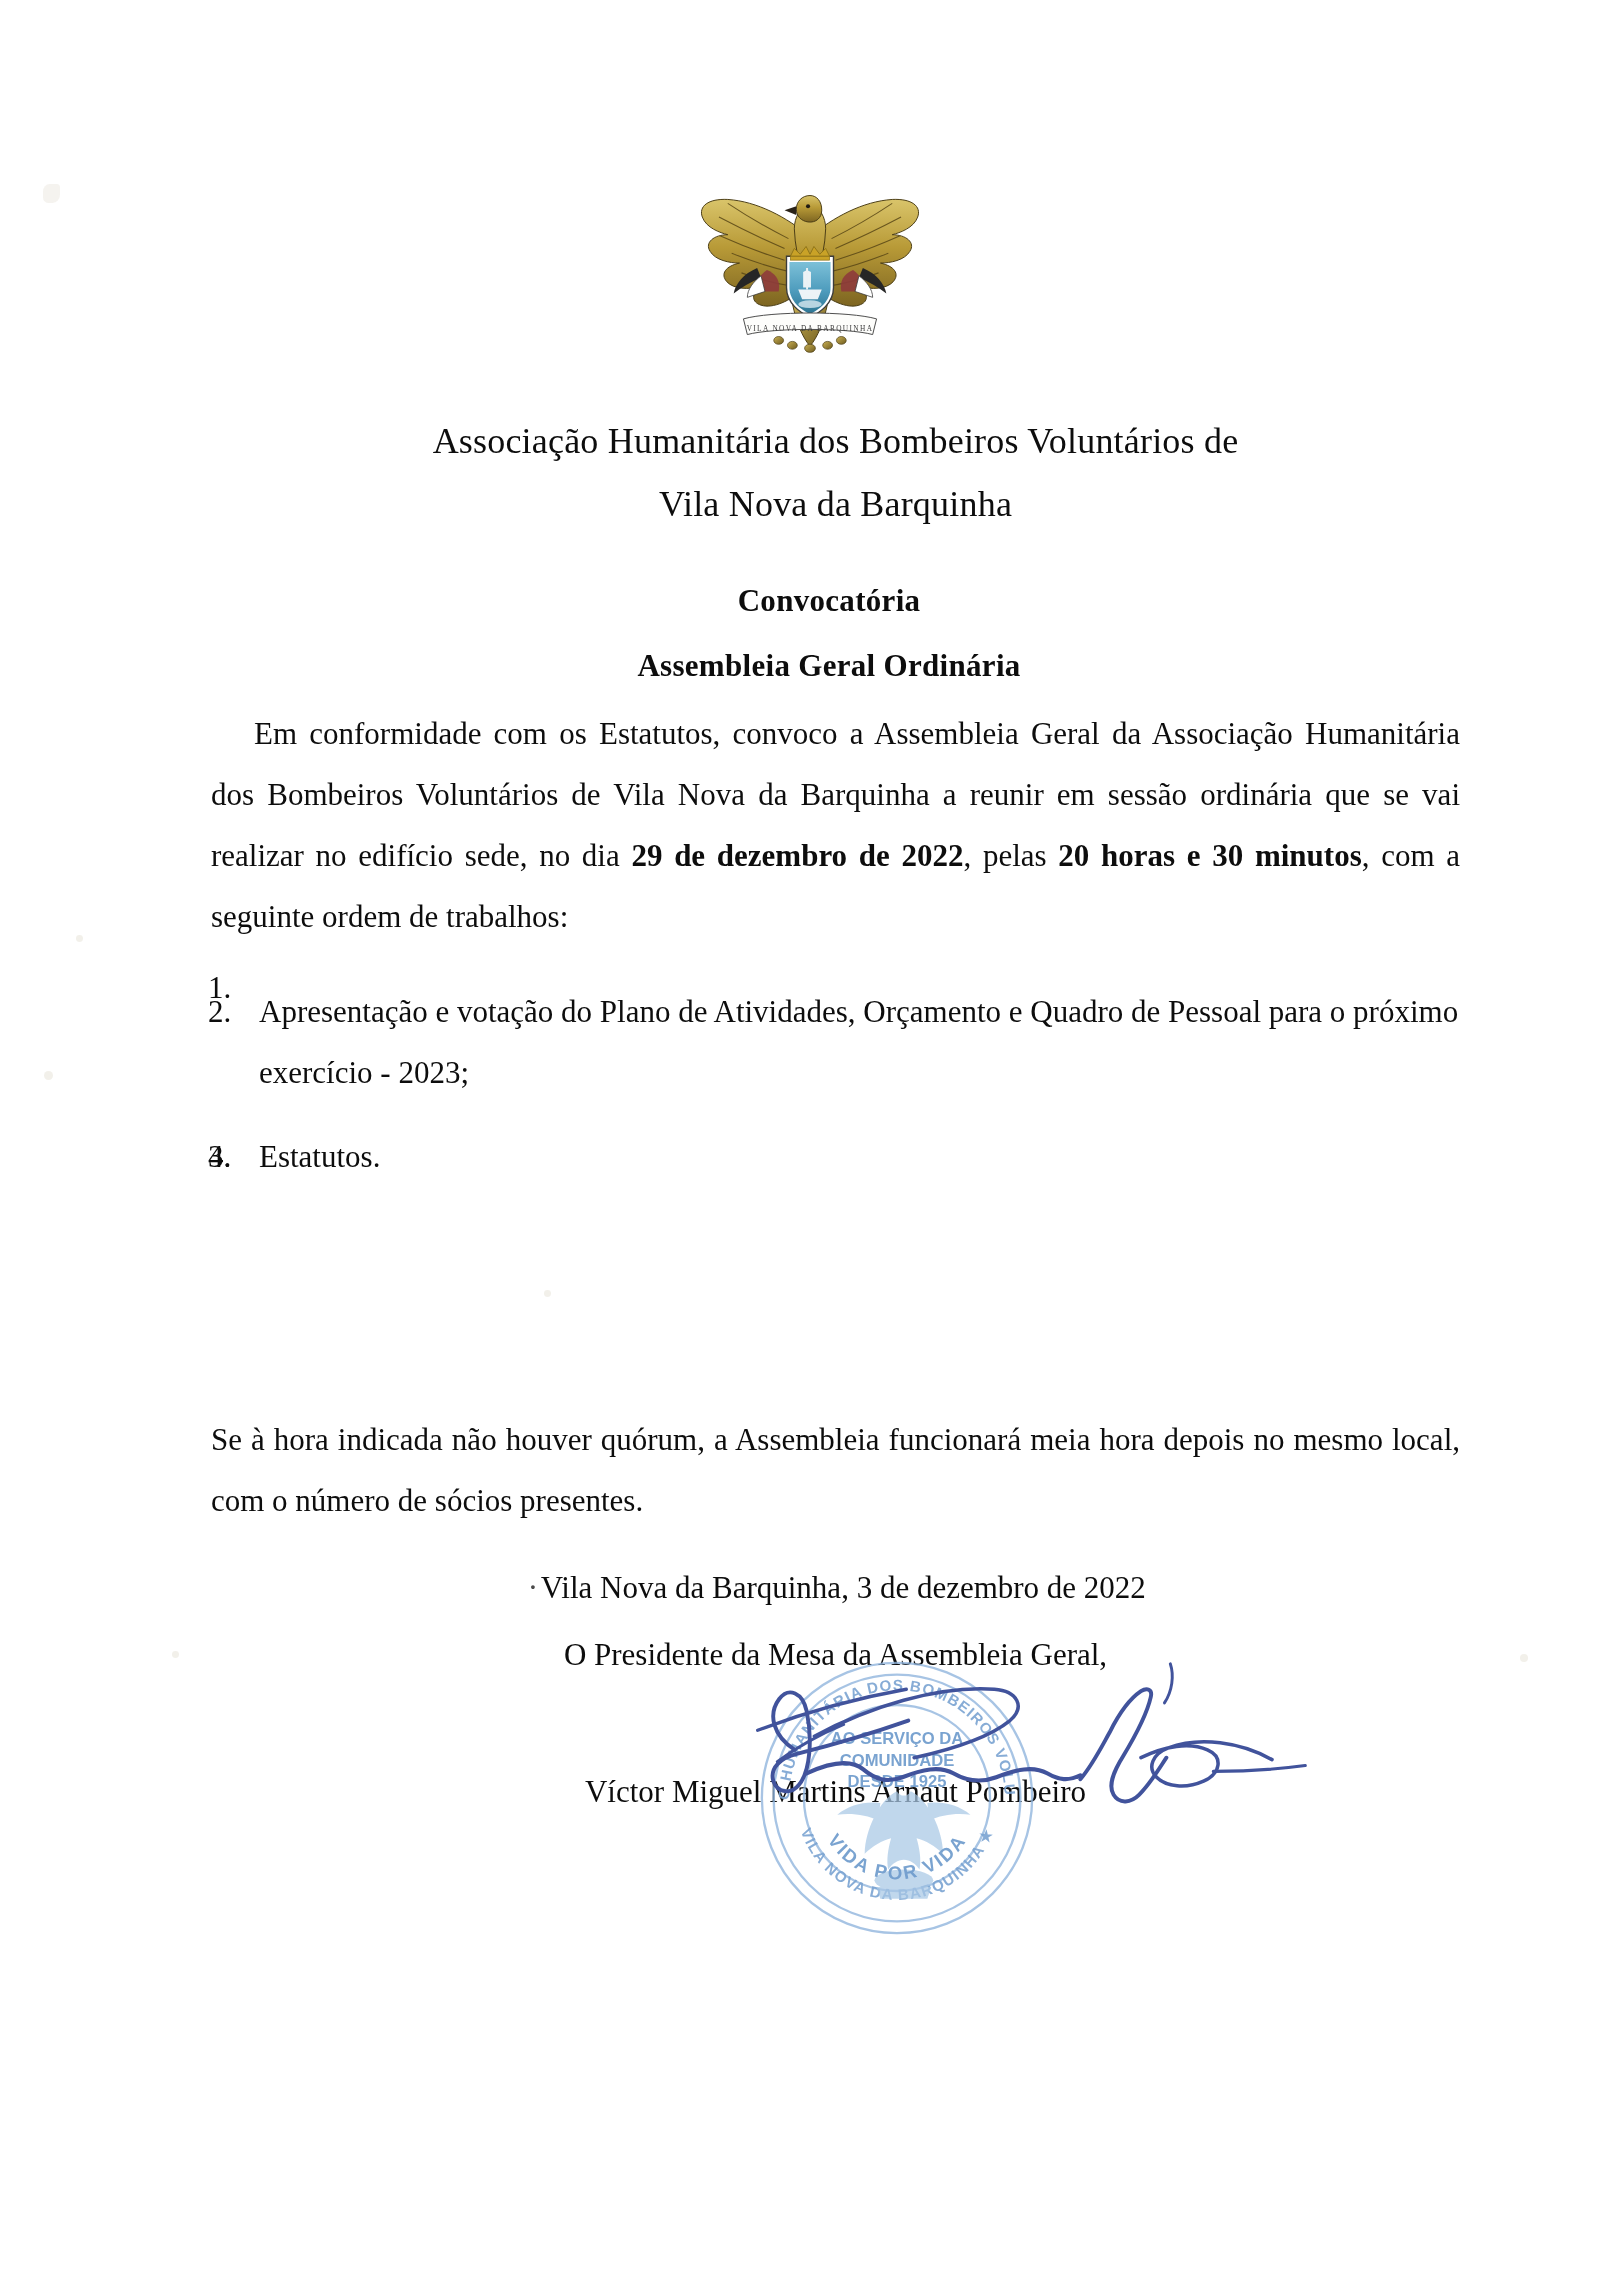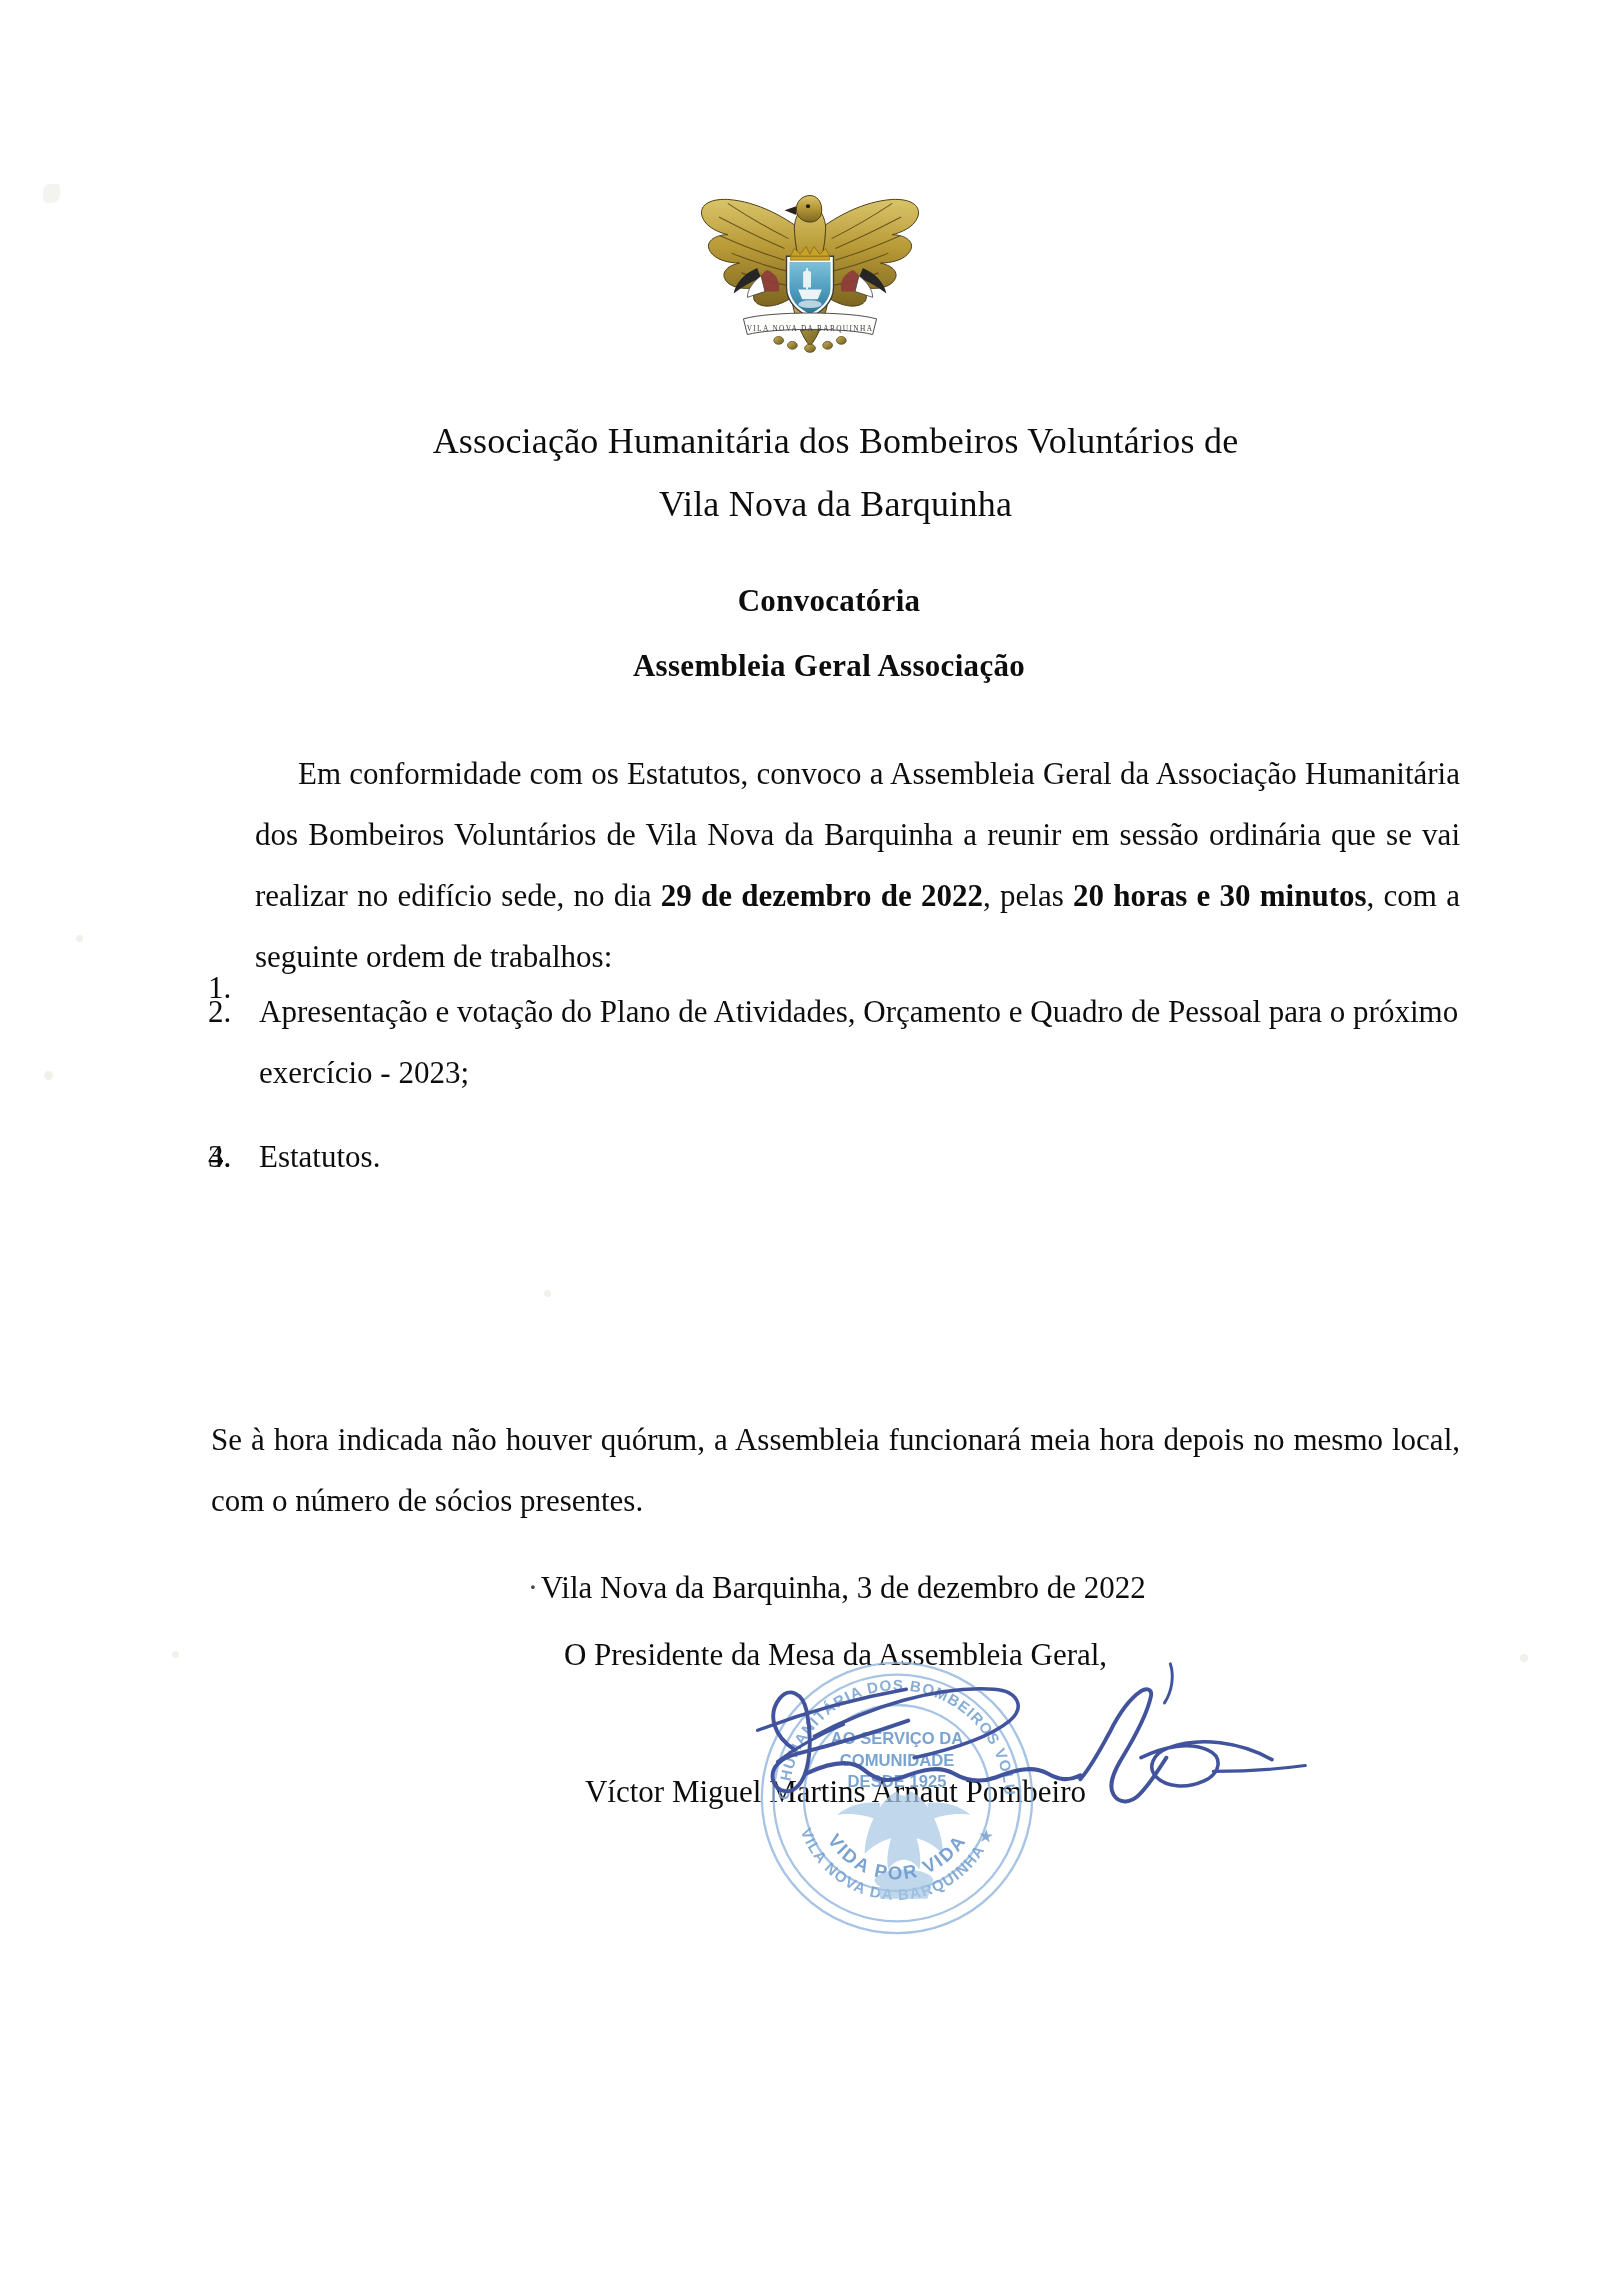--- a/index.html
+++ b/index.html
@@ -84,21 +84,21 @@
 
   .body-para {
     position: absolute;
     left: 211px;
     right: 160px;
     text-align: justify;
     text-justify: inter-word;
     font-size: 31px;
     line-height: 61px;
   }
-  .body-para.intro { top: 712px; text-indent: 43px; margin-left: 44px; }
+  .body-para.intro { top: 672px; text-indent: 43px; }
   .body-para.quorum { top: 1378px; }
 
   .body-para b { font-weight: bold; }
 
   
   .agenda {
     position: absolute;
     left: 208px;
     right: 160px;
     top: 957px;
@@ -286,21 +286,21 @@
     </svg>
   </div>
 
   <div class="org-title">
     <div>Associação Humanitária dos Bombeiros Voluntários de</div>
     <div>Vila Nova da Barquinha</div>
   </div>
 
   <div class="sub-block">
     <div>Convocatória</div>
-    <div>Assembleia Geral Associação</div>
+    <div>Assembleia Geral Ordinária</div>
   </div>
 
   <p class="body-para intro"><span>Em conformidade com os Estatutos, convoco a Assembleia Geral da Associação Humanitária dos Bombeiros Voluntários de Vila Nova da Barquinha a reunir em sessão ordinária que se vai realizar no edifício sede, no dia </span><b>29 de dezembro de 2022</b><span>, pelas </span><b>20 horas e 30 minutos</b><span>, com a seguinte ordem de trabalhos:</span></p>
 
   <ol class="agenda">
     <li>
       <span class="num">1.</span>
     </li>
     <li>
       <span class="num">2.</span>

